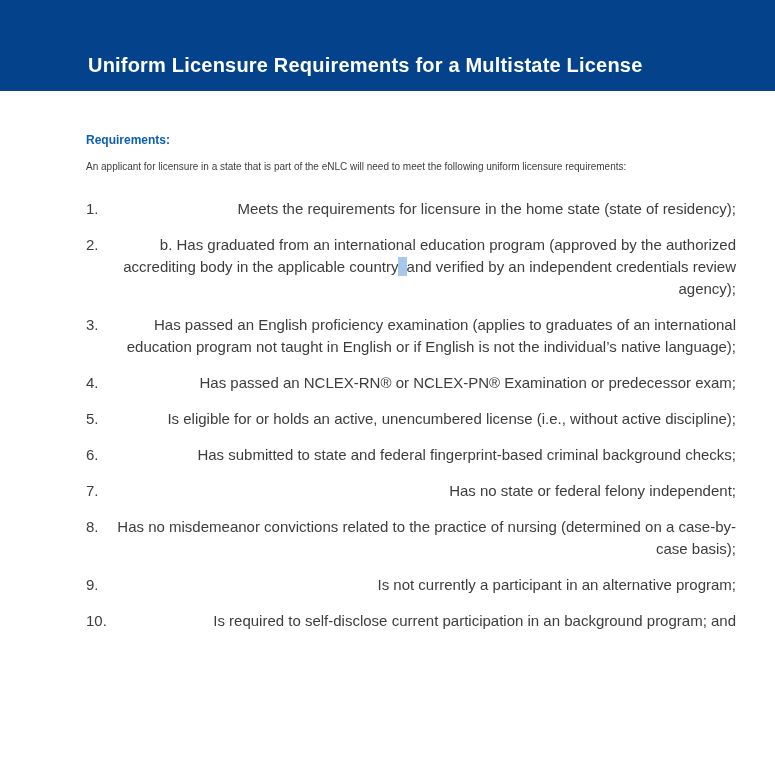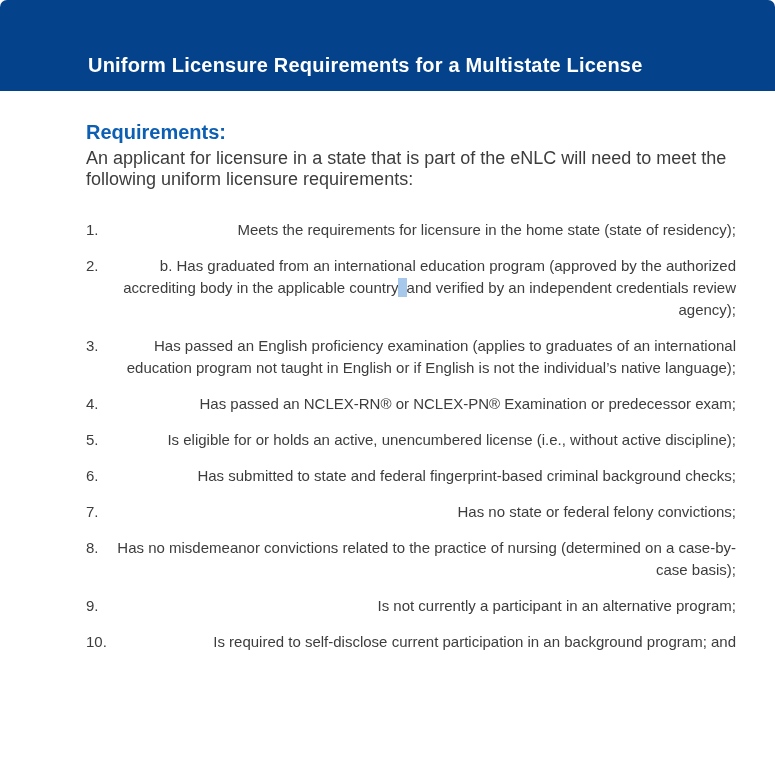--- a/index.html
+++ b/index.html
@@ -6,21 +6,20 @@
   html, body { margin: 0; padding: 0; }
   body { background: #ffffff; }
 
   .page {
     position: relative;
     width: 775px;
     height: 765px;
     background: #ffffff;
     overflow: hidden;
     font-family: "Liberation Sans", "DejaVu Sans", sans-serif;
-    border-radius: 7px;
   }
 
   .banner {
     width: 775px;
     height: 91px;
     background: #04428b;
     display: flex;
     align-items: flex-end;
     padding: 0 40px 15px 88px;
   }
@@ -31,30 +30,30 @@
     font-weight: 700;
     color: #ffffff;
     letter-spacing: 0.2px;
   }
 
   .content {
     padding: 30px 39px 0 86px;
   }
 
   .content h2 {
-    margin: 0 0 5px 0;
-    font-size: 20px;
+    margin: 8px 0 5px 0;
+    font-size: 12px;
     line-height: 22px;
     font-weight: 700;
     color: #0d5fb3;
   }
 
   .intro {
-    margin: 0 0 29px 0;
-    font-size: 18px;
+    margin: 0 0 21px 0;
+    font-size: 10px;
     line-height: 21px;
     color: #3d3d3d;
     max-width: 652px;
   }
 
   .req-list {
     list-style: none;
     margin: 0;
     padding: 0;
   }
@@ -140,21 +139,21 @@
       <li>
         <span class="num">6.</span>
         <div class="item-body">
             <p>Has submitted to state and federal fingerprint-based criminal background checks;</p>
           </div>
       </li>
 
       <li>
         <span class="num">7.</span>
         <div class="item-body">
-            <p>Has no state or federal felony convictions;</p>
+            <p>Has no state or federal felony independent;</p>
           </div>
       </li>
 
       <li>
         <span class="num">8.</span>
         <div class="item-body">
             <p>Has no misdemeanor convictions related to the practice of nursing (determined on a case-by-case basis);</p>
           </div>
       </li>
 

